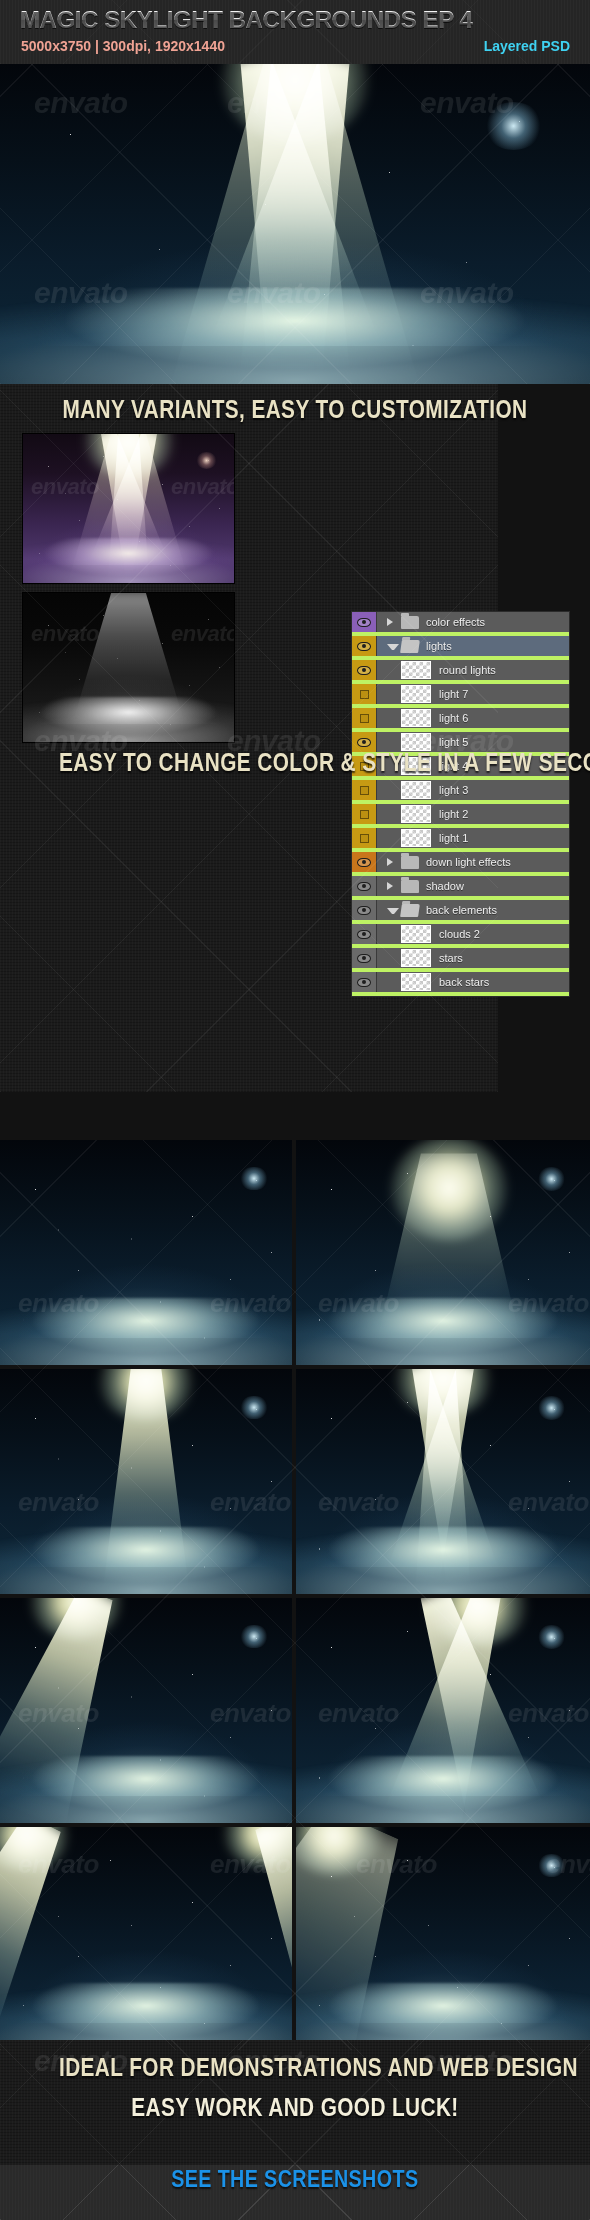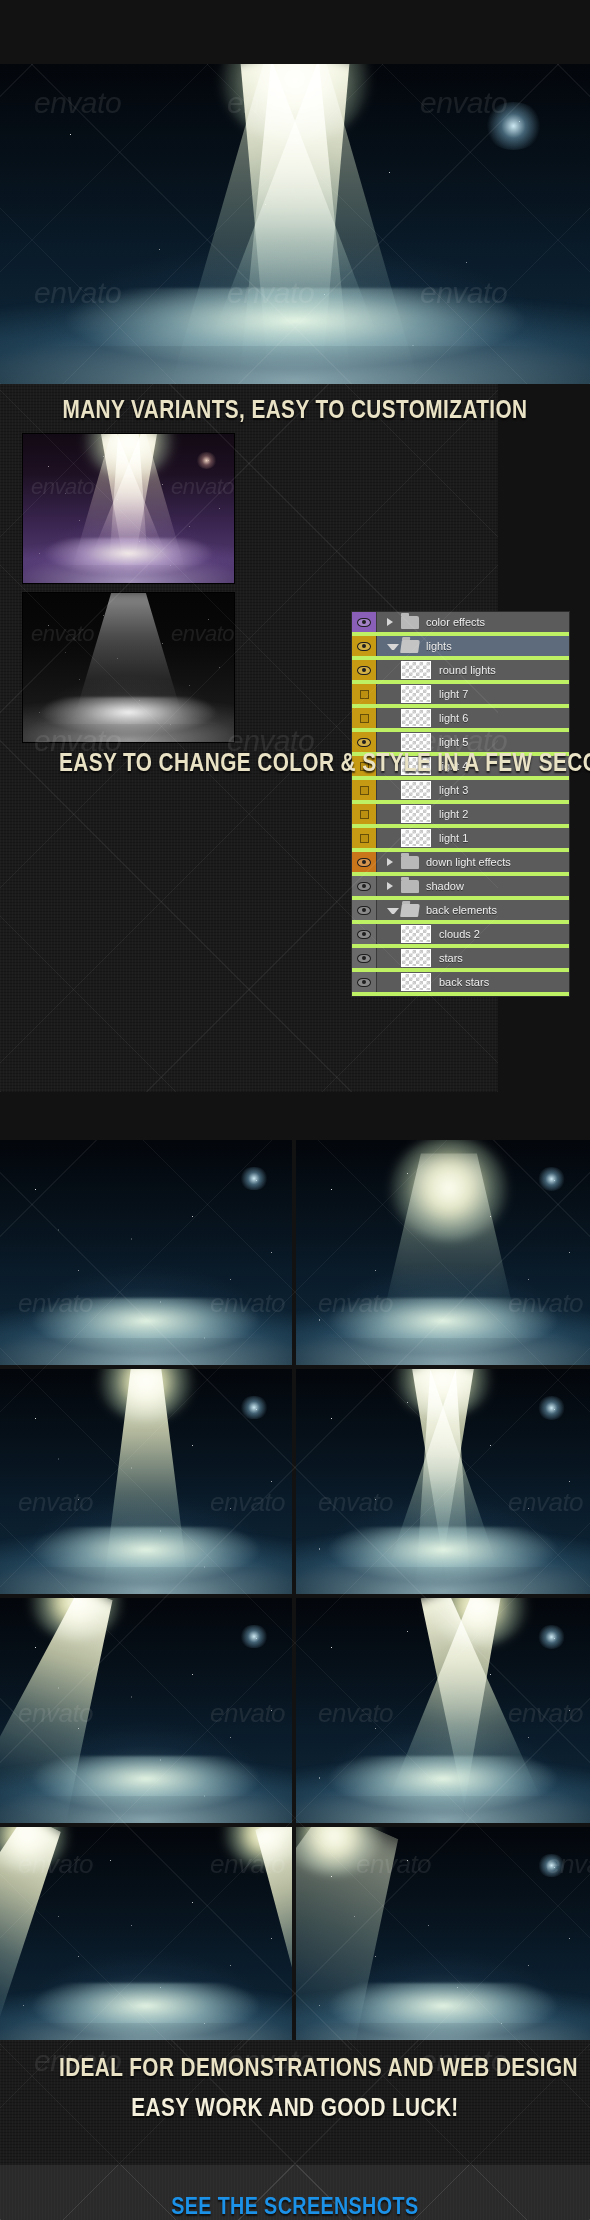--- a/index.html
+++ b/index.html
@@ -38,21 +38,21 @@
       repeating-linear-gradient(-45deg, rgba(255,255,255,.10) 0 1px, rgba(0,0,0,0) 1px 124px);
     opacity: .55;
     z-index: 40;
   }
 
   
   .wm {
     position: absolute;
     font-family: "Liberation Sans", sans-serif;
     font-style: italic;
-    font-weight: normal;
+    font-weight: bold;
     color: rgba(255,255,255,.085);
     letter-spacing: -.5px;
     pointer-events: none;
     z-index: 35;
     white-space: nowrap;
   }
 
   
   #header {
     position: absolute;
@@ -393,21 +393,21 @@
     width: 590px; height: 180px;
     overflow: hidden;
   }
   #cta {
     position: absolute;
     left: 0; bottom: 0;
     width: 590px; height: 55px;
     background-color: #2a2a2a;
     background-image: repeating-linear-gradient(90deg, rgba(255,255,255,.02) 0 1px, rgba(0,0,0,0) 1px 3px);
     display: flex;
-    align-items: flex-end;
+    align-items: flex-start;
     justify-content: center;
     overflow: hidden;
   }
   .cta-text {
     position: relative;
     z-index: 45;
     font-family: "Liberation Sans Narrow", "Liberation Sans", sans-serif;
     font-weight: bold;
     font-size: 24px;
     letter-spacing: .5px;
@@ -415,20 +415,26 @@
     text-transform: uppercase;
     transform: scaleX(.82);
     text-shadow: 0 2px 2px rgba(0,0,0,.7);
   }
 </style>
 </head>
 <body>
 
 <div id="page">
 
+  <div id="header" class="darkpanel">
+    <div class="title">MAGIC SKYLIGHT BACKGROUNDS EP 4</div>
+    <div class="sub-left">5000x3750 | 300dpi, 1920x1440</div>
+    <div class="sub-right">Layered PSD</div>
+    <div class="grid-overlay"></div>
+  </div>
 
   <div id="hero" class="scene">
     <div class="sky"></div>
     <div class="stars"></div>
     <div class="haze"></div>
     <div class="beam beam-soft" style="left:50%;width:250px;height:330px;margin-left:-125px;clip-path:polygon(38% 0,62% 0,100% 100%,0 100%);"></div>
     <div class="beam beam-core" style="left:50%;width:150px;height:300px;margin-left:-115px;transform:rotate(-13deg);clip-path:polygon(40% 0,60% 0,88% 100%,12% 100%);"></div>
     <div class="beam beam-core" style="left:50%;width:150px;height:300px;margin-left:-35px;transform:rotate(13deg);clip-path:polygon(40% 0,60% 0,88% 100%,12% 100%);"></div>
     <div class="beam beam-core" style="left:50%;width:118px;height:310px;margin-left:-59px;clip-path:polygon(30% 0,70% 0,96% 100%,4% 100%);"></div>
     <div class="orb" style="left:50%;top:-46px;width:150px;height:125px;margin-left:-75px;"></div>

